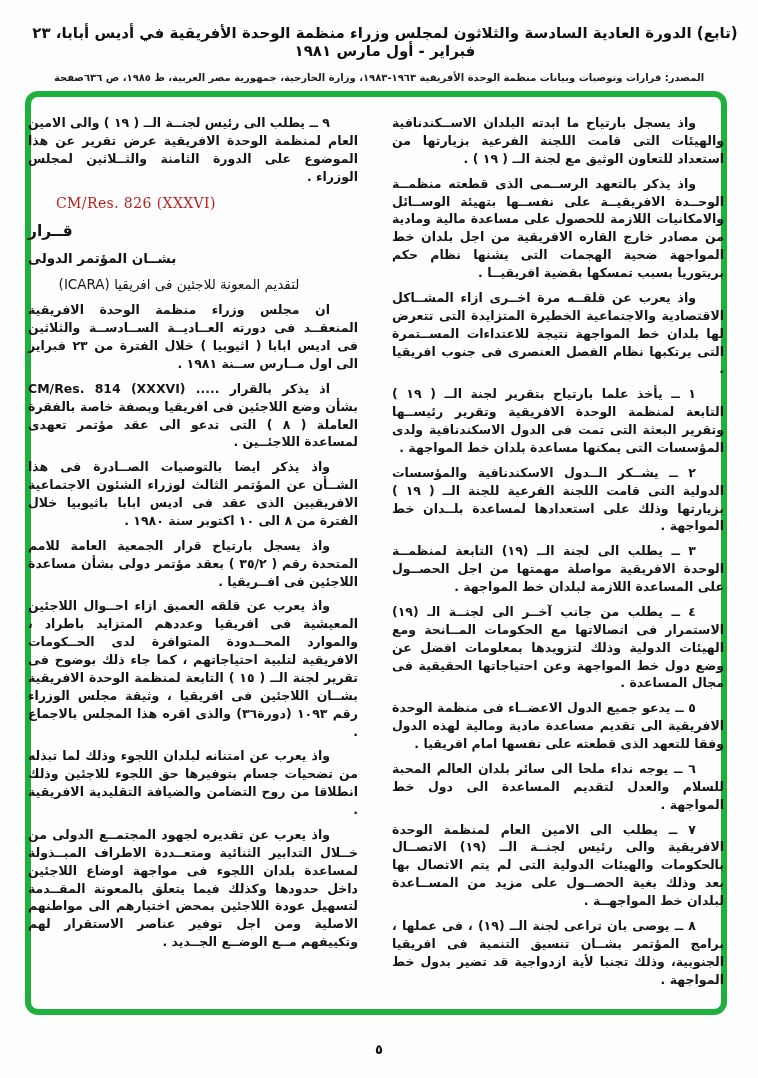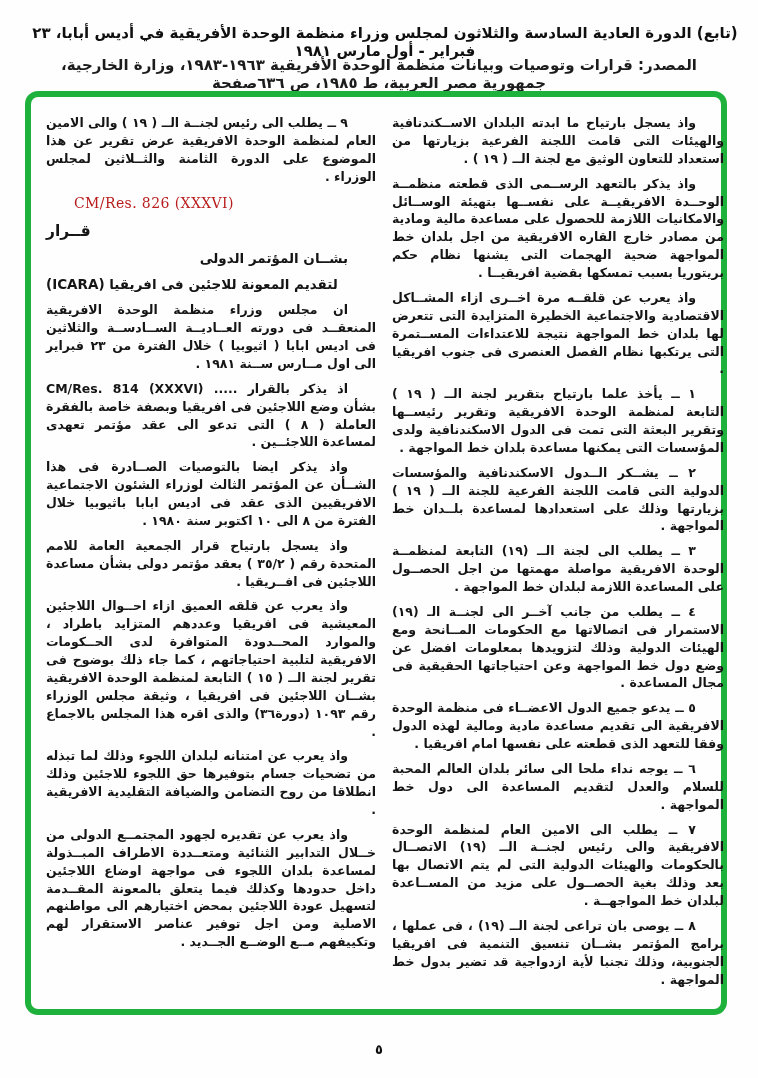--- a/index.html
+++ b/index.html
@@ -6,45 +6,45 @@
   .page{
     position:relative;width:758px;height:1078px;background:#fefefe;
     font-family:"DejaVu Sans",sans-serif;color:#161616;overflow:hidden;
   }
   
   .hdr1{
     position:absolute;top:24px;left:26px;right:14px;text-align:center;
     direction:rtl;font-size:15px;font-weight:bold;color:#101010;letter-spacing:0;
   }
   .hdr2{
-    position:absolute;top:56px;left:40px;right:40px;text-align:center;
-    direction:rtl;font-size:15px;font-weight:bold;color:#1c1c1c;
+    position:absolute;top:72px;left:40px;right:40px;text-align:center;
+    direction:rtl;font-size:10px;font-weight:bold;color:#1c1c1c;
   }
   
   .frame{
     position:absolute;left:25px;top:91px;width:690px;height:912px;
     border:6px solid #1eb23c;border-radius:13px;background:transparent;
   }
   
   .col{
     position:absolute;direction:rtl;text-align:justify;text-justify:inter-word;
     font-size:12.5px;line-height:1.43;font-weight:700;color:#151515;
   }
   .col p{margin:0 0 7px 0;text-indent:28px;}
   .col-right{left:392px;top:114px;width:332px;}
-  .col-left{left:46px;top:114px;width:330px;}
+  .col-left{left:28px;top:114px;width:330px;}
   
   .res-num{
     direction:ltr;text-align:left;font-family:"DejaVu Serif",serif;
     font-weight:400;font-size:14px;margin:16px 0 6px 10px;text-indent:0;
     letter-spacing:.4px;color:#b91c1c;
   }
   .res-title{ text-align:left;font-size:15.5px;font-weight:700;margin:20px 0 18px;text-indent:0;}
-  .res-sub1 { text-align:right;font-size:13.5px;font-weight:700;margin:0 0 8px;text-indent:0;}
-  .res-sub2 { text-align:left;font-size:13.5px;font-weight:700;margin:0 0 16px;text-indent:0;}
+  .res-sub1 { text-align:left;font-size:13.5px;font-weight:700;margin:0 0 8px;text-indent:0;}
+  .res-sub2 { text-align:center;font-size:13.5px;font-weight:400;margin:0 0 16px;text-indent:0;}
   
   .pagenum{
     position:absolute;left:0;right:0;top:1042px;text-align:center;
     font-size:13px;font-weight:bold;color:#0d0d0d;direction:rtl;
   }
 </style>
 </head>
 <body>
 
 <div class="page">

